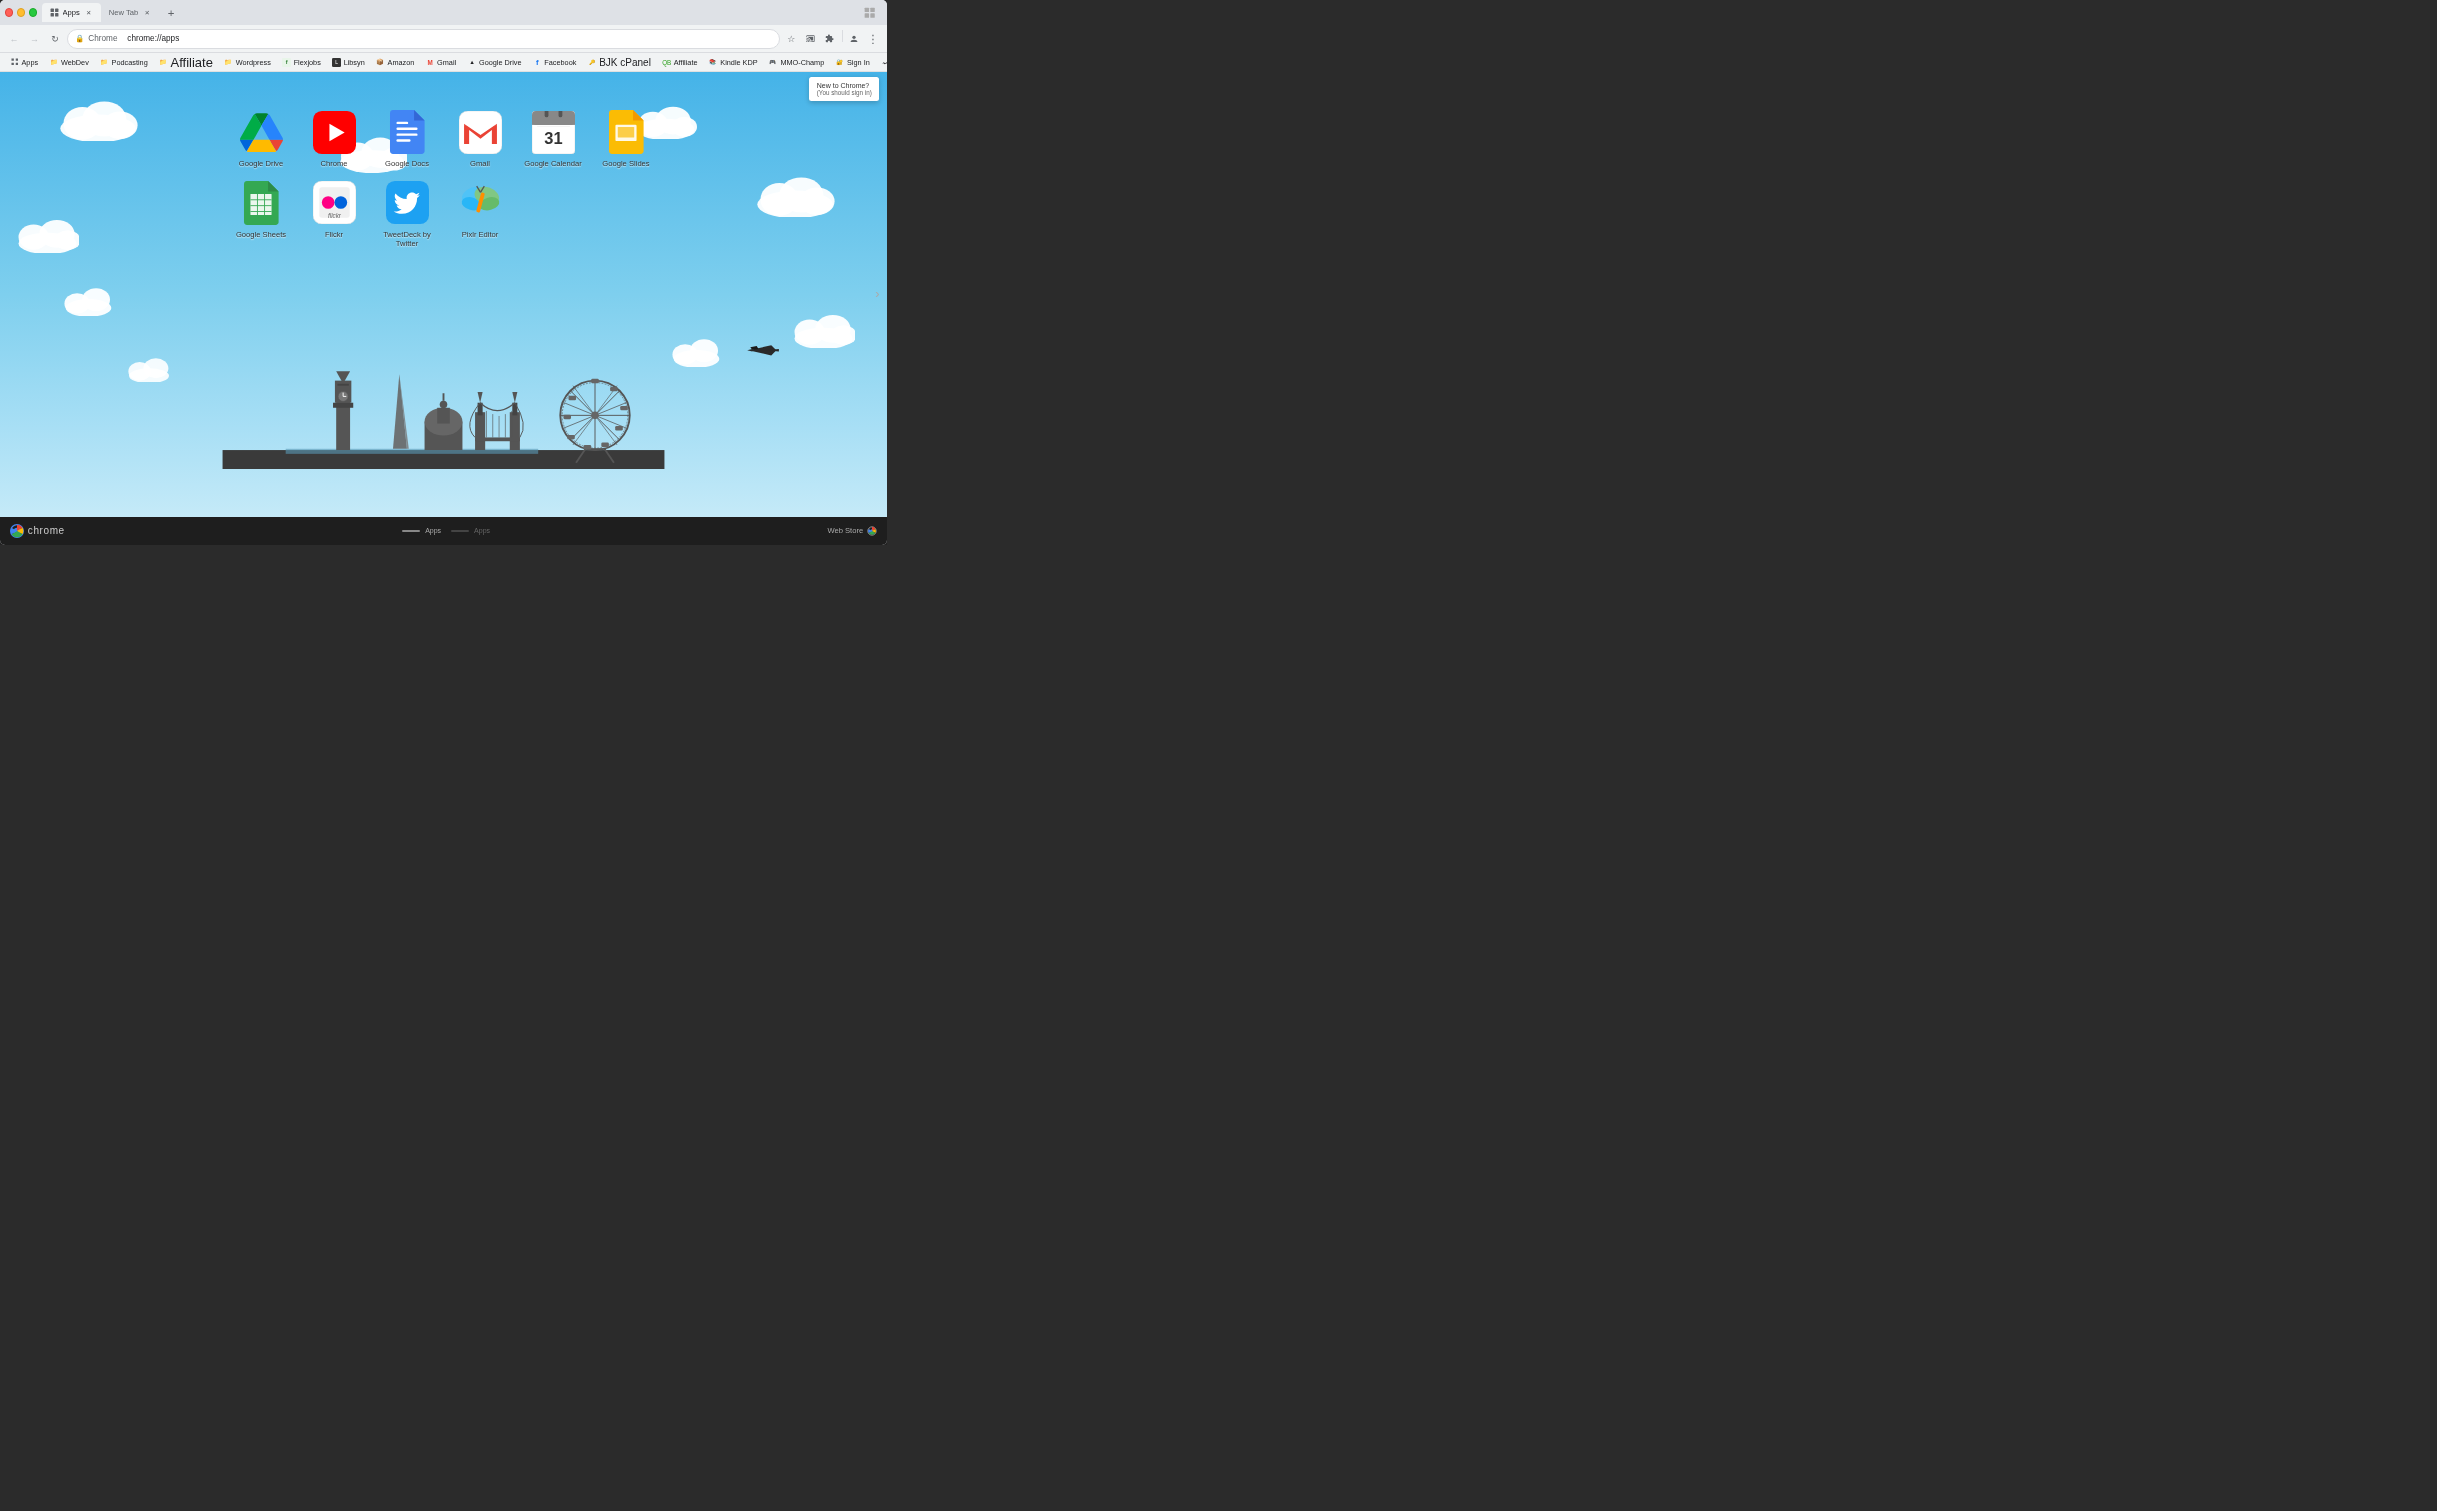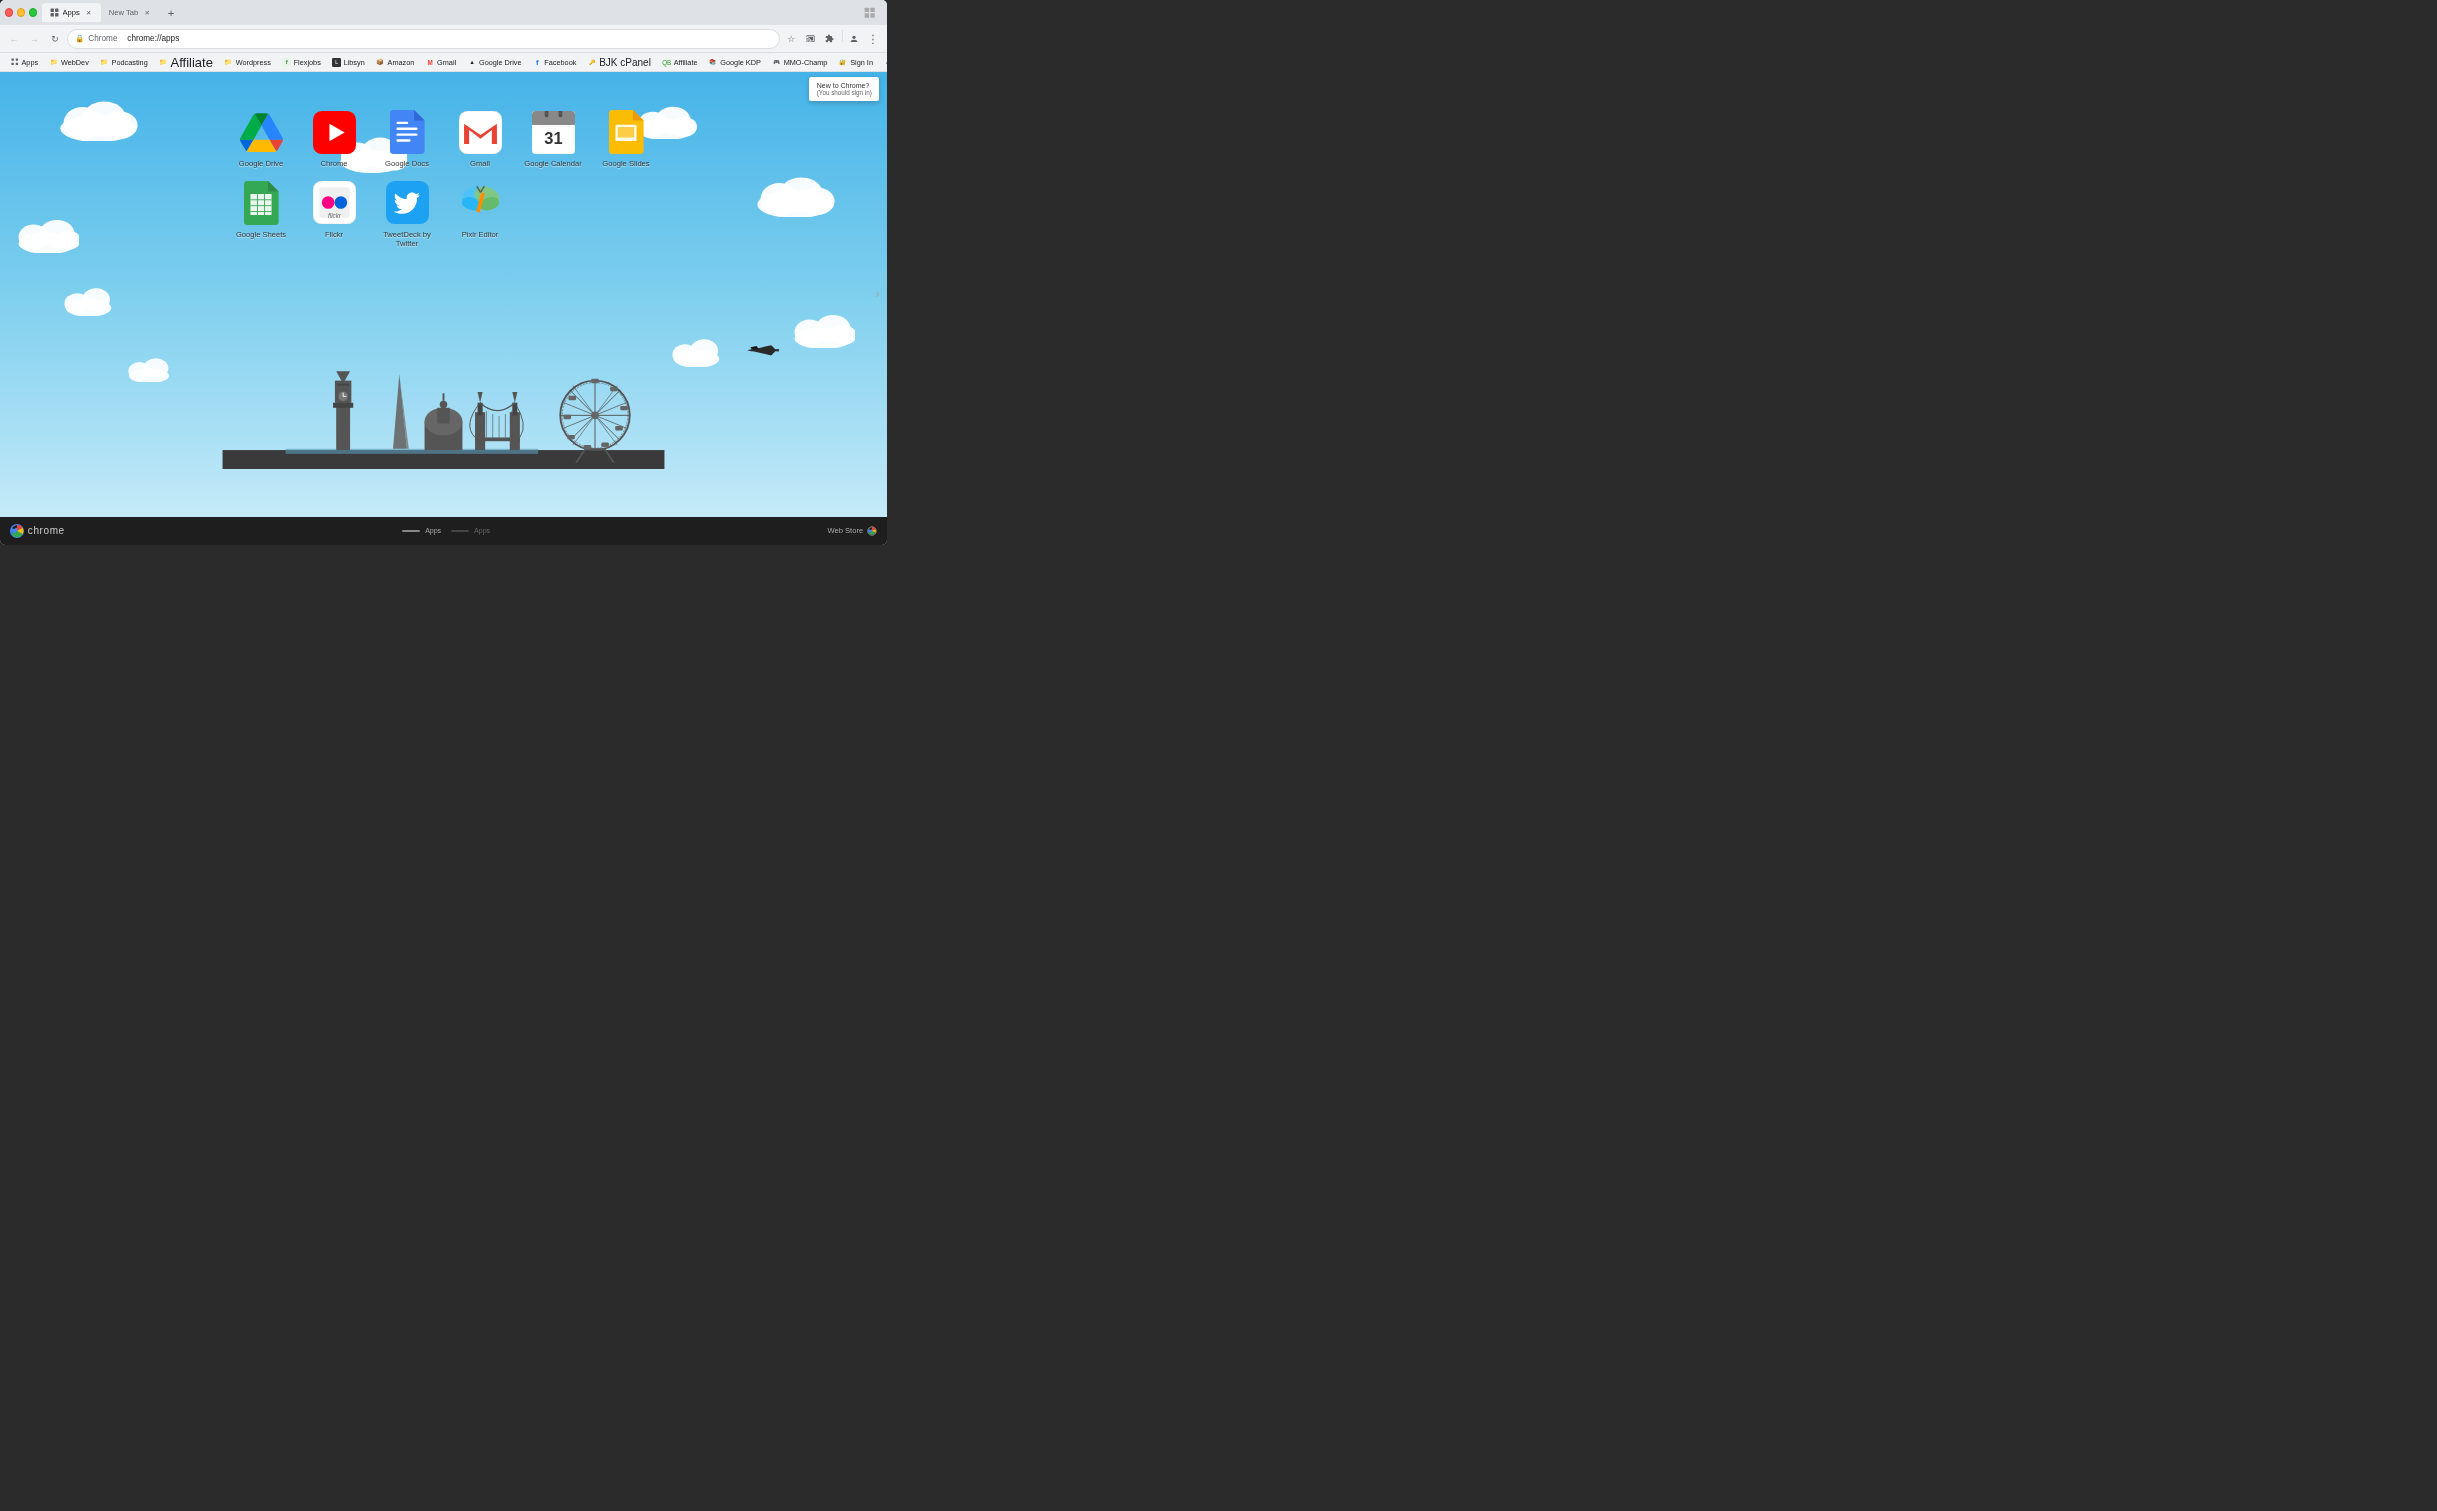--- a/index.html
+++ b/index.html
@@ -198,21 +198,21 @@
     <div class="bookmark-item">
       <span class="bm-icon" style="font-size:5px;">🔑</span>
       <span style="font-size:10px;">BJK cPanel</span>
     </div>
     <div class="bookmark-item">
       <span class="bm-icon" style="color:#2CA01C; font-size:6.3px;">QB</span>
       <span style="font-size:7.3px;">Affiliate</span>
     </div>
     <div class="bookmark-item">
       <span class="bm-icon" style="font-size:5.7px;">📚</span>
-      <span style="font-size:7.3px;">Google KDP</span>
+      <span style="font-size:7.3px;">Kindle KDP</span>
     </div>
     <div class="bookmark-item">
       <span class="bm-icon" style="font-size:5.7px;">🎮</span>
       <span style="font-size:7.3px;">MMO-Champ</span>
     </div>
     <div class="bookmark-item">
       <span class="bm-icon" style="font-size:5.7px;">🔐</span>
       <span style="font-size:7.3px;">Sign In</span>
     </div>
     <div class="bookmark-item">

